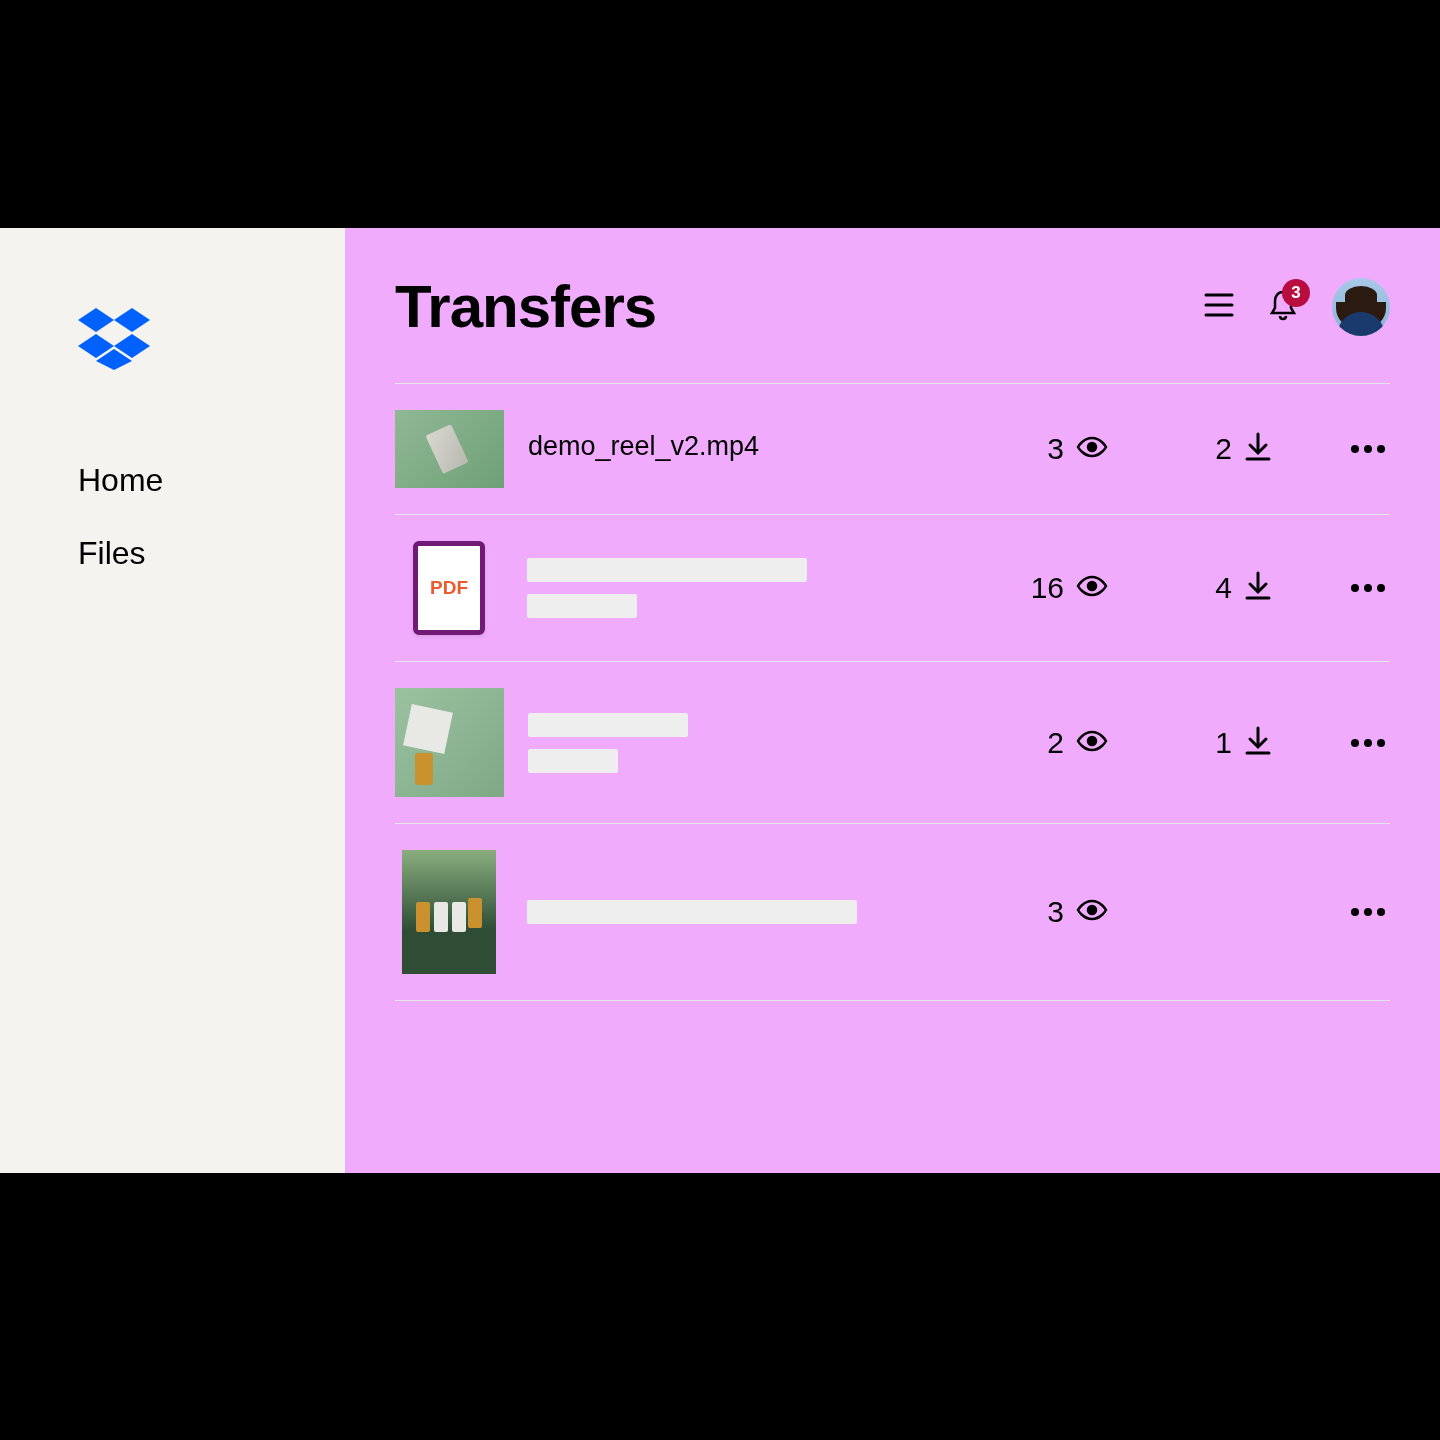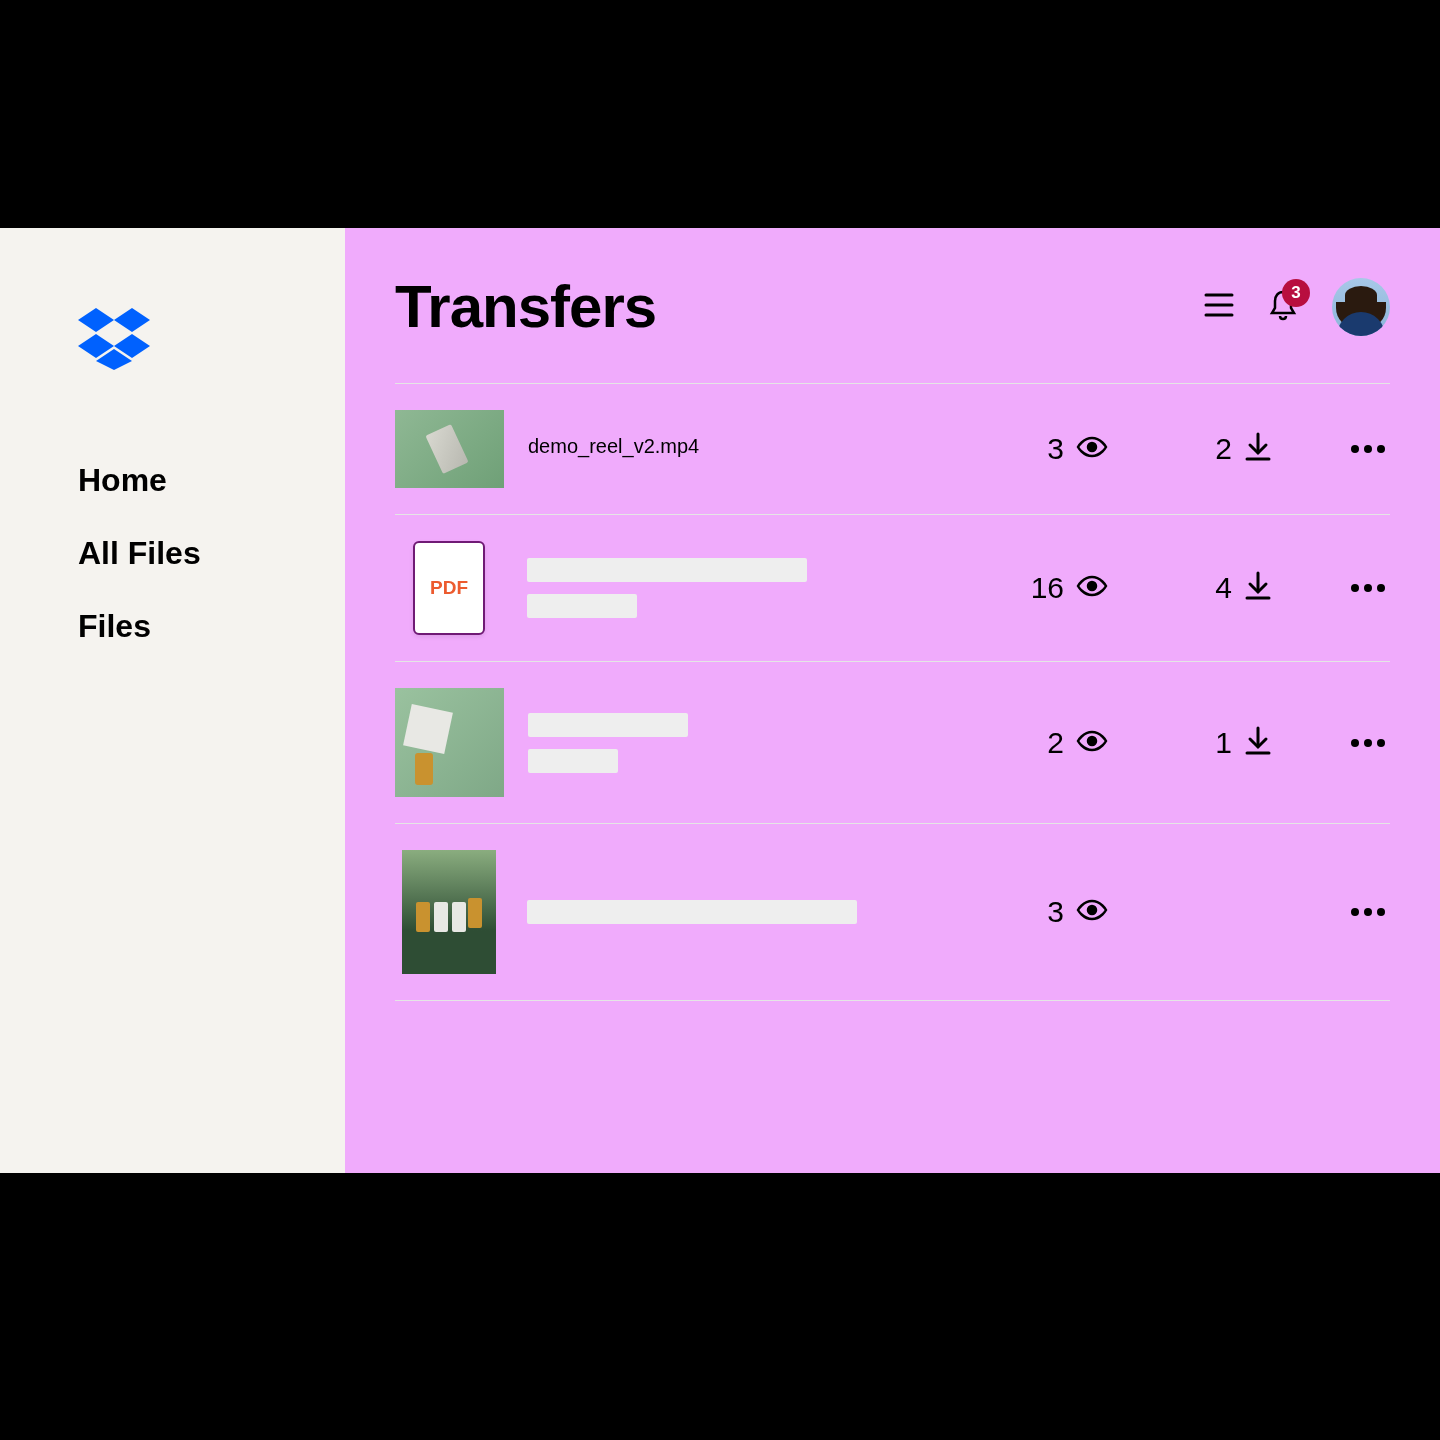--- a/index.html
+++ b/index.html
@@ -25,21 +25,21 @@
     }
     .logo {
       margin-bottom: 88px;
     }
     .logo svg { width: 72px; height: 62px; }
     .nav-item {
       font-size: 32px;
       color: #000;
       margin-bottom: 36px;
       cursor: pointer;
-      font-weight: 700;
+      font-weight: 400;
     }
     .main {
       flex: 1;
       background: #f0abfc;
       padding: 44px 50px 0 50px;
     }
     .header {
       display: flex;
       align-items: center;
       justify-content: space-between;
@@ -152,21 +152,21 @@
       height: 42px;
       background: linear-gradient(135deg, #d8d8d0 0%, #b8b8b0 100%);
       transform: rotate(-25deg);
       border-radius: 2px;
     }
     .thumb-pdf {
       width: 72px;
       height: 94px;
       margin: 0 18px;
       background: #fff;
-      border: 2px solid #701a75;
+      border: 5px solid #701a75;
       border-radius: 6px;
       box-shadow: 0 2px 4px rgba(0,0,0,0.08);
       display: flex;
       align-items: center;
       justify-content: center;
       color: #ec5b2f;
       font-weight: 700;
       font-size: 19px;
     }
     .thumb-sq {
@@ -198,21 +198,21 @@
       width: 14px; height: 30px;
       background: #c9922f;
       border-radius: 2px;
       box-shadow: 18px 0 0 #e8e8e4, 36px 0 0 #e8e8e4, 52px -4px 0 #c9922f;
     }
     .file-info {
       flex: 1;
       min-width: 0;
     }
     .file-name {
-      font-size: 20px;
+      font-size: 27px;
       color: #000;
       margin-bottom: 6px;
     }
     .file-meta {
       font-size: 19px;
       color: #666;
     }
     .placeholder-line {
       background: #eeeeee;
       height: 24px;
@@ -262,21 +262,20 @@
     <div class="logo">
       <svg viewBox="0 0 72 62" fill="#0061fe">
         <path d="M18 0 L36 12 L18 24 L0 12 Z"></path>
         <path d="M54 0 L72 12 L54 24 L36 12 Z"></path>
         <path d="M18 26 L36 38 L18 50 L0 38 Z"></path>
         <path d="M54 26 L72 38 L54 50 L36 38 Z"></path>
         <path d="M36 41 L54 53 L36 62 L18 53 Z"></path>
       </svg>
     </div>
     <div class="nav-item">Home</div>
-    <div class="nav-item">All Files</div>
     <div class="nav-item">Files</div>
   </aside>
 
   <main class="main">
     <div class="header">
       <h1 class="page-title">Transfers</h1>
       <div class="header-actions">
         <div class="menu-icon">
           <svg viewBox="0 0 30 24" stroke="#000" stroke-width="3" stroke-linecap="round">
             <line x1="2" y1="2" x2="28" y2="2"></line>

